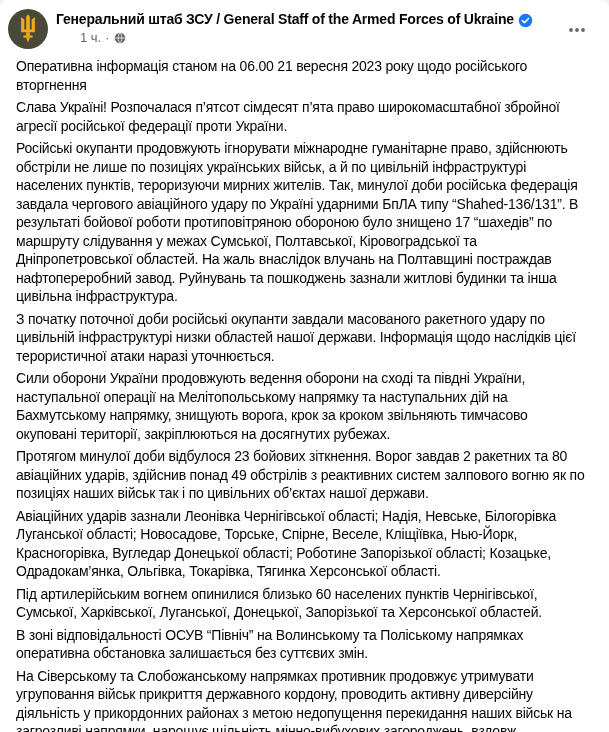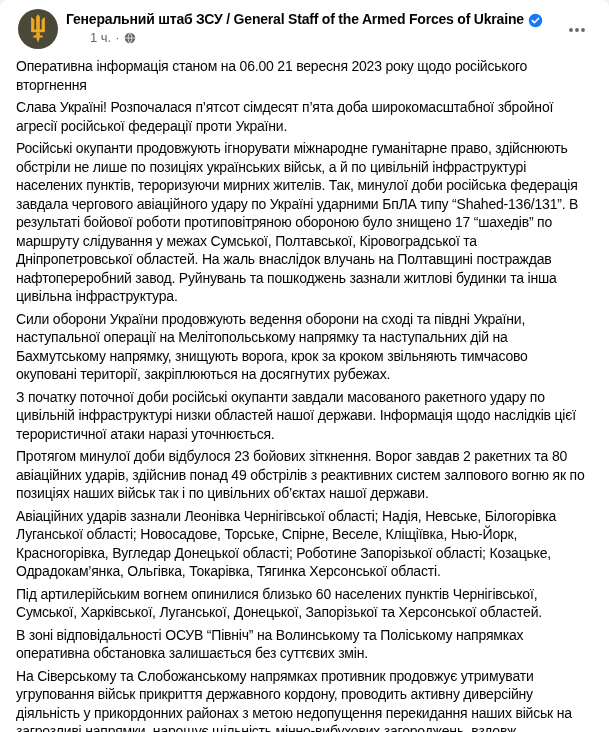--- a/index.html
+++ b/index.html
@@ -21,21 +21,21 @@
   .card{
     width:609px;
     height:732px;
     background:var(--card);
     border-radius:8px 8px 0 0;
     overflow:hidden;
   }
   .header{
     display:flex;
     align-items:flex-start;
-    padding:9px 16px 0 18px;
+    padding:9px 16px 0 8px;
   }
   .avatar{
     width:40px;height:40px;
     border-radius:50%;
     background:var(--avatar-bg);
     flex:0 0 40px;
     display:flex;align-items:center;justify-content:center;
     cursor:pointer;
   }
   .header-info{
@@ -140,24 +140,24 @@
             <circle cx="16" cy="10" r="1.9"></circle>
           </g>
         </svg>
       </span>
     </div>
 
   </div>
 
   <div class="post-text">
       <p class="para">Оперативна інформація станом на 06.00 21 вересня 2023 року щодо російського вторгнення</p>
-      <p class="para">Слава Україні! Розпочалася п’ятсот сімдесят п’ята доба широкомасштабної збройної агресії російської федерації проти України.</p>
+      <p class="para">Слава Україні! Розпочалася п’ятсот сімдесят п’ята право широкомасштабної збройної агресії російської федерації проти України.</p>
       <p class="para">Російські окупанти продовжують ігнорувати міжнародне гуманітарне право, здійснюють обстріли не лише по позиціях українських військ, а й по цивільній інфраструктурі населених пунктів, тероризуючи мирних жителів. Так, минулої доби російська федерація завдала чергового авіаційного удару по Україні ударними БпЛА типу “Shahed-136/131”. В результаті бойової роботи протиповітряною обороною було знищено 17 “шахедів” по маршруту слідування у межах Сумської, Полтавської, Кіровоградської та Дніпропетровської областей. На жаль внаслідок влучань на Полтавщині постраждав нафтопереробний завод. Руйнувань та пошкоджень зазнали житлові будинки та інша цивільна інфраструктура.</p>
+      <p class="para">З початку поточної доби російські окупанти завдали масованого ракетного удару по цивільній інфраструктурі низки областей нашої держави. Інформація щодо наслідків цієї терористичної атаки наразі уточнюється.</p>
       <p class="para">Сили оборони України продовжують ведення оборони на сході та півдні України, наступальної операції на Мелітопольському напрямку та наступальних дій на Бахмутському напрямку, знищують ворога, крок за кроком звільняють тимчасово окуповані території, закріплюються на досягнутих рубежах.</p>
-      <p class="para">З початку поточної доби російські окупанти завдали масованого ракетного удару по цивільній інфраструктурі низки областей нашої держави. Інформація щодо наслідків цієї терористичної атаки наразі уточнюється.</p>
       <p class="para">Протягом минулої доби відбулося 23 бойових зіткнення. Ворог завдав 2 ракетних та 80 авіаційних ударів, здійснив понад 49 обстрілів з реактивних систем залпового вогню як по позиціях наших військ так і по цивільних об’єктах нашої держави.</p>
       <p class="para">Авіаційних ударів зазнали Леонівка Чернігівської області; Надія, Невське, Білогорівка Луганської області; Новосадове, Торське, Спірне, Веселе, Кліщіївка, Нью-Йорк, Красногорівка, Вугледар Донецької області; Роботине Запорізької області; Козацьке, Одрадокам’янка, Ольгівка, Токарівка, Тягинка Херсонської області.</p>
       <p class="para">Під артилерійським вогнем опинилися близько 60 населених пунктів Чернігівської, Сумської, Харківської, Луганської, Донецької, Запорізької та Херсонської областей.</p>
       <p class="para">В зоні відповідальності ОСУВ “Північ” на Волинському та Поліському напрямках оперативна обстановка залишається без суттєвих змін.</p>
       <p class="para">На Сіверському та Слобожанському напрямках противник продовжує утримувати угруповання військ прикриття державного кордону, проводить активну диверсійну діяльність у прикордонних районах з метою недопущення перекидання наших військ на загрозливі напрямки, нарощує щільність мінно-вибухових загороджень  вздовж державного кордону в Бєлгородській області.</p>
     </div>
 
 </div>
 
 </body></html>

